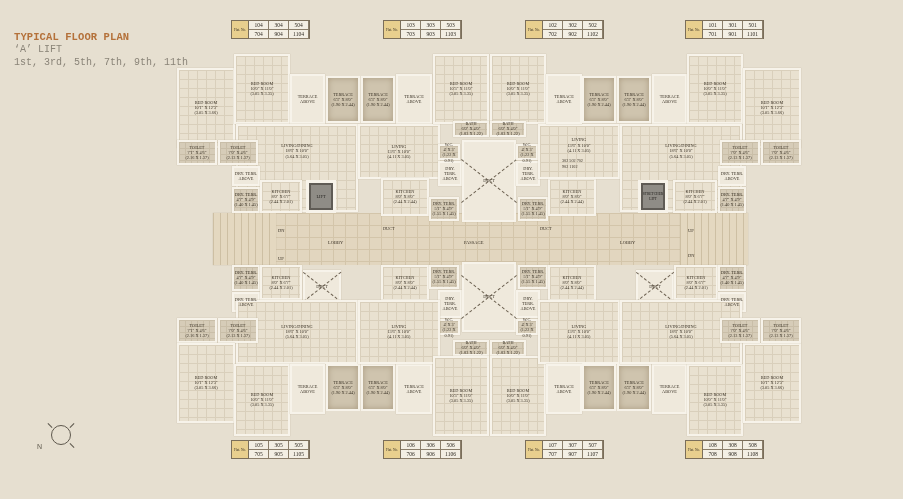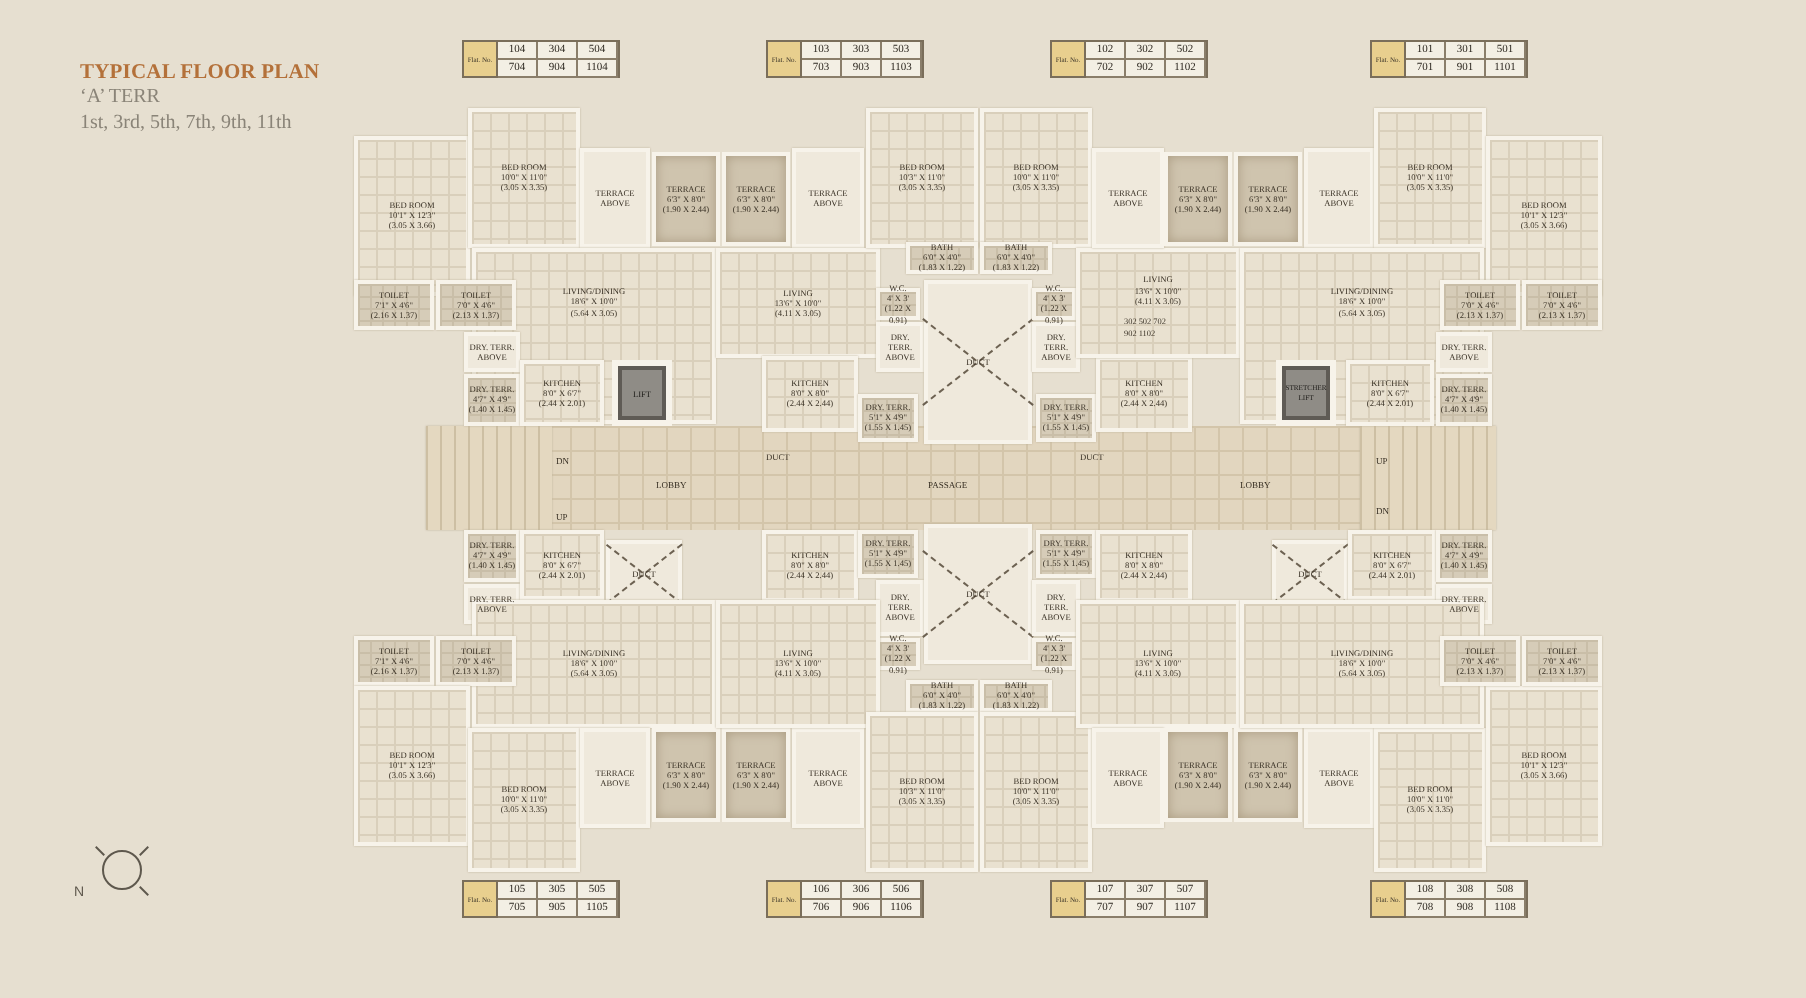--- a/index.html
+++ b/index.html
@@ -1,19 +1,19 @@
 <!DOCTYPE html>
 <html><head>
 <meta charset="utf-8">
 <style>
   * { box-sizing: border-box; margin: 0; padding: 0; }
   html, body { width: 903px; height: 499px; overflow: hidden; }
   body { background: #e6dfd0; font-family: "Liberation Serif", serif; position: relative; }
 
-  .title-block { position: absolute; left: 40px; top: 31px; font-family: Liberation Serif, serif; }
+  .title-block { position: absolute; left: 14px; top: 31px; font-family: Liberation Mono, monospace; }
   .title-main { color: #b4713a; font-size: 10.5px; font-weight: bold; letter-spacing: 0.1px; }
   .title-sub { color: #8a8478; font-size: 10px; line-height: 13px; }
 
   
   .flat-table { position: absolute; display: flex; border: 1px solid #7a6e5a; background: #f3efe4; height: 19px; }
   .flat-table .ft-label { width: 17px; background: #e8cf8e; border-right: 1px solid #7a6e5a; font-size: 3.5px; display: flex; align-items: center; justify-content: center; color: #3b3428; }
   .flat-table .ft-grid { display: grid; grid-template-columns: repeat(3, 20px); grid-template-rows: 9px 9px; }
   .flat-table .ft-cell { font-size: 5.5px; color: #2d2820; display: flex; align-items: center; justify-content: center; border-right: 1px solid #8a7e6a; border-bottom: 1px solid #8a7e6a; }
   .room { position: absolute; background-color: #e9e1d0;
     background-image: linear-gradient(#d9cfbb 1px, transparent 1px), linear-gradient(90deg, #d9cfbb 1px, transparent 1px);
@@ -38,21 +38,21 @@
   .compass { position: absolute; left: 46px; top: 420px; width: 30px; height: 30px; }
   .compass .ring { position: absolute; left: 5px; top: 5px; width: 20px; height: 20px; border: 1.2px solid #5e584d; border-radius: 50%; }
   .compass .tick { position: absolute; width: 6px; border-top: 1.2px solid #5e584d; }
   .compass .n { position: absolute; left: -9px; top: 23px; font-family: "Liberation Sans", sans-serif; font-size: 7px; color: #5e584d; }
 </style>
 </head>
 <body>
 
 <div class="title-block">
   <div class="title-main">TYPICAL FLOOR PLAN</div>
-  <div class="title-sub">‘A’ TERR</div>
+  <div class="title-sub">‘A’ LIFT</div>
   <div class="title-sub">1st, 3rd, 5th, 7th, 9th, 11th</div>
 </div>
 
 <div class="flat-table" style="left:231px;top:20px;">
   <div class="ft-label">Flat. No.</div>
   <div class="ft-grid">
     <div class="ft-cell">104</div>
     <div class="ft-cell">304</div>
     <div class="ft-cell">504</div>
     <div class="ft-cell">704</div>

